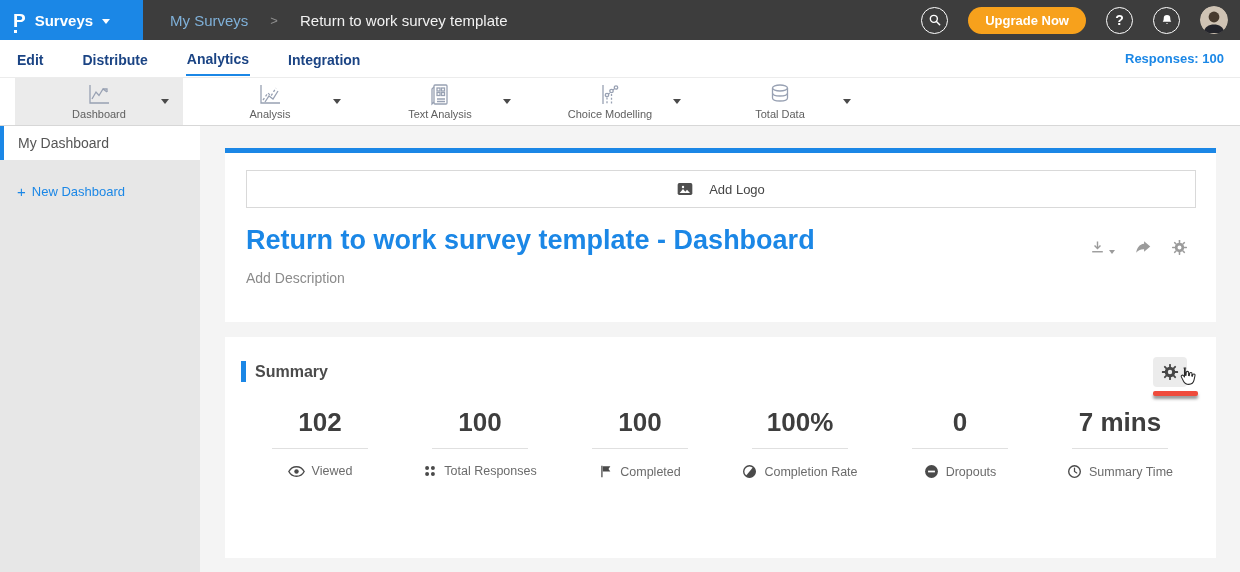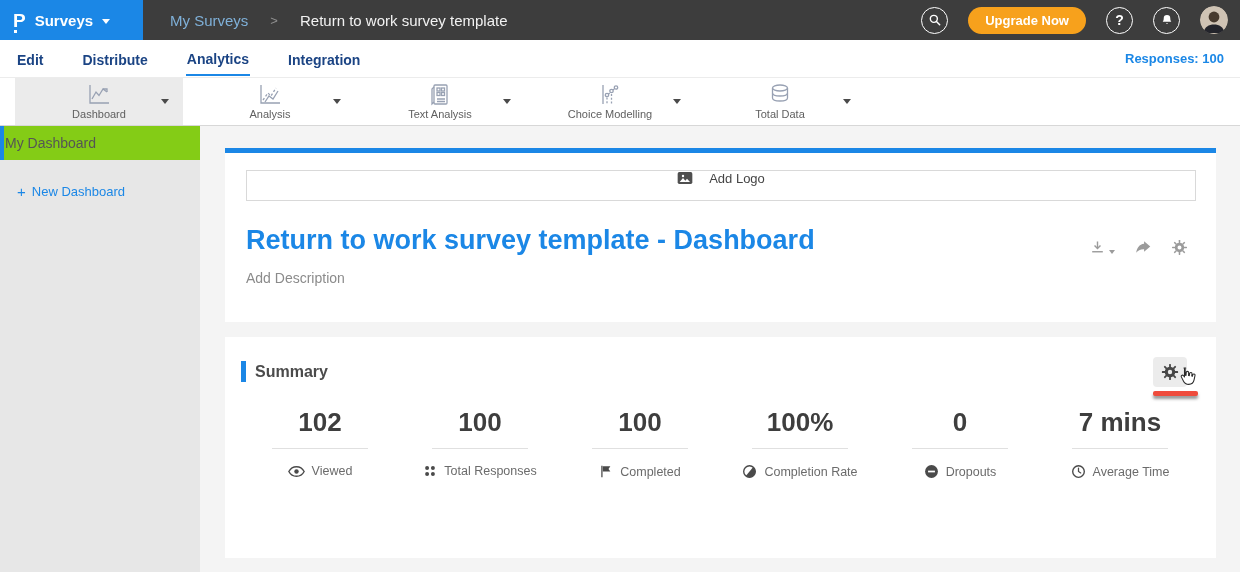--- a/index.html
+++ b/index.html
@@ -31,29 +31,29 @@
   
   .toolbar { position: absolute; top: 78px; left: 0; width: 100%; height: 48px; background: #fff; border-bottom: 1px solid #d7d7d7; }
   .tool-item { position: absolute; top: 0; height: 47px; width: 170px; display: flex; flex-direction: column; align-items: center; justify-content: center; cursor: pointer; }
   .tool-item.active { background: #ebebeb; }
   .tool-item svg { stroke: #98a1b3; fill: none; stroke-width: 1.3; }
   .tool-label { font-size: 11px; color: #606060; margin-top: 1px; }
   .tool-caret { position: absolute; right: 14px; top: 21px; width: 0; height: 0; border-left: 4px solid transparent; border-right: 4px solid transparent; border-top: 5px solid #4a4a4a; cursor: pointer; }
 
   
   .sidebar { position: absolute; top: 126px; left: 0; width: 200px; height: 446px; background: #e7e7e7; }
-  .sb-item { height: 34px; background: #84cc16; border-left: 4px solid #1b87e6; display: flex; align-items: center; padding-left: 1px; font-size: 14px; color: #555; cursor: pointer; }
+  .sb-item { height: 34px; background: #ffffff; border-left: 4px solid #1b87e6; display: flex; align-items: center; padding-left: 14px; font-size: 14px; color: #555; cursor: pointer; }
   .sb-new { margin: 23px 0 0 17px; color: #1b87e6; font-size: 13px; cursor: pointer; display: flex; align-items: center; gap: 6px; }
   .sb-new .plus { font-size: 15px; }
 
   
   .bluebar { position: absolute; top: 148px; left: 225px; width: 991px; height: 5px; background: #1b87e6; }
   .panel { position: absolute; left: 225px; width: 991px; background: #fff; }
   .panel-title-area { top: 153px; height: 169px; }
-  .addlogo { position: absolute; left: 21px; right: 20px; top: 17px; height: 31px; border: 1px solid #d9d9d9; display: flex; justify-content: center; gap: 16px; cursor: pointer; }
+  .addlogo { position: absolute; left: 21px; right: 20px; top: 17px; height: 38px; border: 1px solid #d9d9d9; display: flex; align-items: center; justify-content: center; gap: 16px; cursor: pointer; }
   .addlogo-label { font-size: 13px; color: #454545; }
   .dash-title { position: absolute; left: 21px; top: 72px; font-size: 27px; font-weight: bold; color: #1b87e6; cursor: text; }
   .title-actions { position: absolute; right: 28px; top: 86px; display: flex; align-items: center; gap: 19px; color: #9b9b9b; }
   .title-actions .act { display: flex; align-items: end; cursor: pointer; }
   .mini-caret { width: 0; height: 0; border-left: 3.5px solid transparent; border-right: 3.5px solid transparent; border-top: 4px solid #9b9b9b; margin: 0 0 2px 3px; }
   .add-desc { position: absolute; left: 21px; top: 117px; font-size: 14px; color: #8b8b8b; cursor: text; }
 
   
   .panel-summary { top: 337px; height: 221px; }
   .sum-accent { position: absolute; left: 16px; top: 24px; width: 5px; height: 21px; background: #1b87e6; }
@@ -322,20 +322,20 @@
       </div>
 
       <div class="stat">
         <div class="stat-value">7 mins</div>
         <div class="stat-divider"></div>
         <div class="stat-meta">
           <svg width="15" height="15" viewBox="0 0 24 24">
               <circle cx="12" cy="12" r="9.3" fill="none" stroke="#4a4a4a" stroke-width="2.2"></circle>
               <path d="M12 6.5V12l3.6 2.3" fill="none" stroke="#4a4a4a" stroke-width="2" stroke-linecap="round"></path>
             </svg>
-          <span class="stat-label">Average Time</span>
+          <span class="stat-label">Summary Time</span>
         </div>
       </div>
 
     </div>
   </div>
 
 </div>
 
 </body></html>

